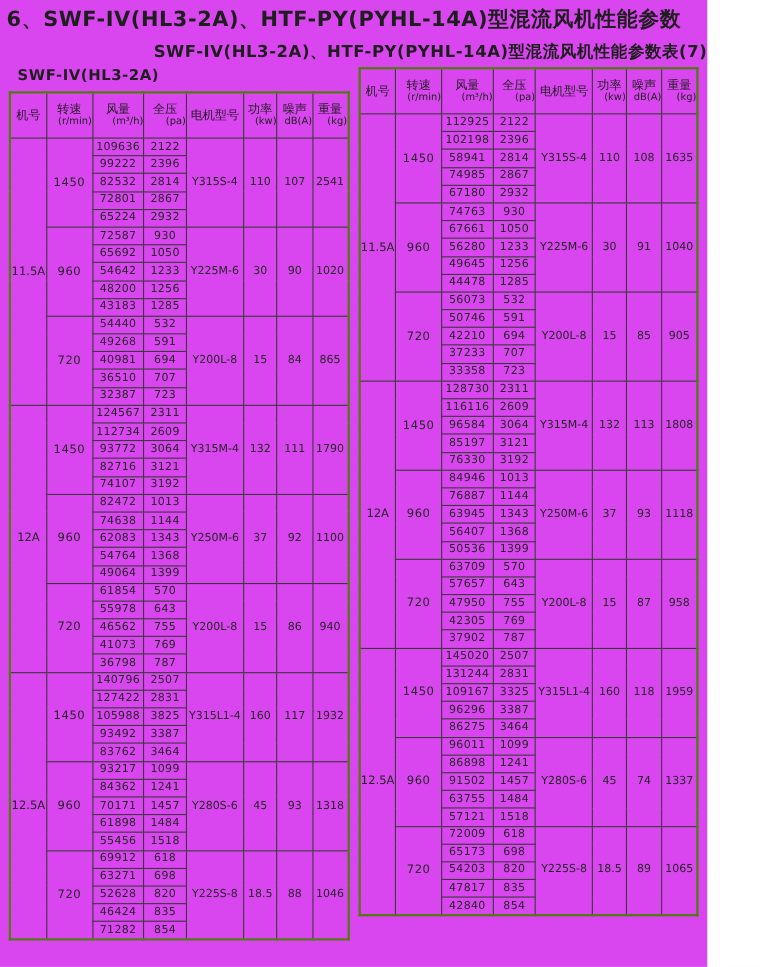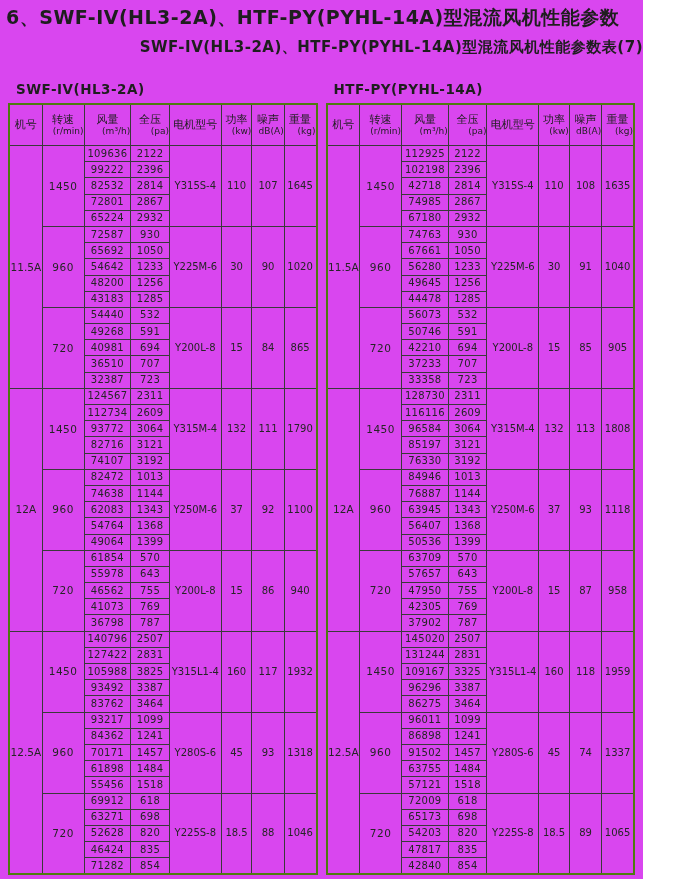--- a/index.html
+++ b/index.html
@@ -24,21 +24,21 @@
     font-weight: bold;
     text-align: right;
     margin-top: 7px;
     letter-spacing: 0.5px;
     white-space: nowrap;
   }
   .tables-row {
     display: flex;
     gap: 8px;
     padding: 0 8px;
-    margin-top: 24px;
+    margin-top: 4px;
   }
   .table-block { flex: 1; min-width: 0; }
   .table-label {
     font-size: 13.5px;
     font-weight: bold;
     margin: 0 0 6px 8px;
     letter-spacing: 0.5px;
     white-space: nowrap;
   }
   table.fan-table {
@@ -138,21 +138,21 @@
           </thead>
           <tbody>
             <tr>
               <td class="size-cell" rowspan="15">11.5A</td>
               <td class="speed-cell" rowspan="5">1450</td>
               <td class="flow-cell">109636</td>
               <td class="pressure-cell">2122</td>
               <td class="motor-cell" rowspan="5">Y315S-4</td>
               <td class="power-cell" rowspan="5">110</td>
               <td class="noise-cell" rowspan="5">107</td>
-              <td class="weight-cell" rowspan="5">1645</td>
+              <td class="weight-cell" rowspan="5">2541</td>
             </tr>
             <tr>
               <td class="flow-cell">99222</td>
               <td class="pressure-cell">2396</td>
             </tr>
             <tr>
               <td class="flow-cell">82532</td>
               <td class="pressure-cell">2814</td>
             </tr>
             <tr>
@@ -362,21 +362,20 @@
               <td class="pressure-cell">835</td>
             </tr>
             <tr>
               <td class="flow-cell">71282</td>
               <td class="pressure-cell">854</td>
             </tr>
           </tbody>
         </table>
     </div>
     <div class="table-block">
-      <div class="table-label">HTF-PY(PYHL-14A)</div>
       <table class="fan-table" id="table-1">
           <colgroup>
             <col class="c-size">
             <col class="c-speed">
             <col class="c-flow">
             <col class="c-pressure">
             <col class="c-motor">
             <col class="c-power">
             <col class="c-noise">
             <col class="c-weight">
@@ -424,21 +423,21 @@
               <td class="motor-cell" rowspan="5">Y315S-4</td>
               <td class="power-cell" rowspan="5">110</td>
               <td class="noise-cell" rowspan="5">108</td>
               <td class="weight-cell" rowspan="5">1635</td>
             </tr>
             <tr>
               <td class="flow-cell">102198</td>
               <td class="pressure-cell">2396</td>
             </tr>
             <tr>
-              <td class="flow-cell">42718</td>
+              <td class="flow-cell">58941</td>
               <td class="pressure-cell">2814</td>
             </tr>
             <tr>
               <td class="flow-cell">74985</td>
               <td class="pressure-cell">2867</td>
             </tr>
             <tr>
               <td class="flow-cell">67180</td>
               <td class="pressure-cell">2932</td>
             </tr>

